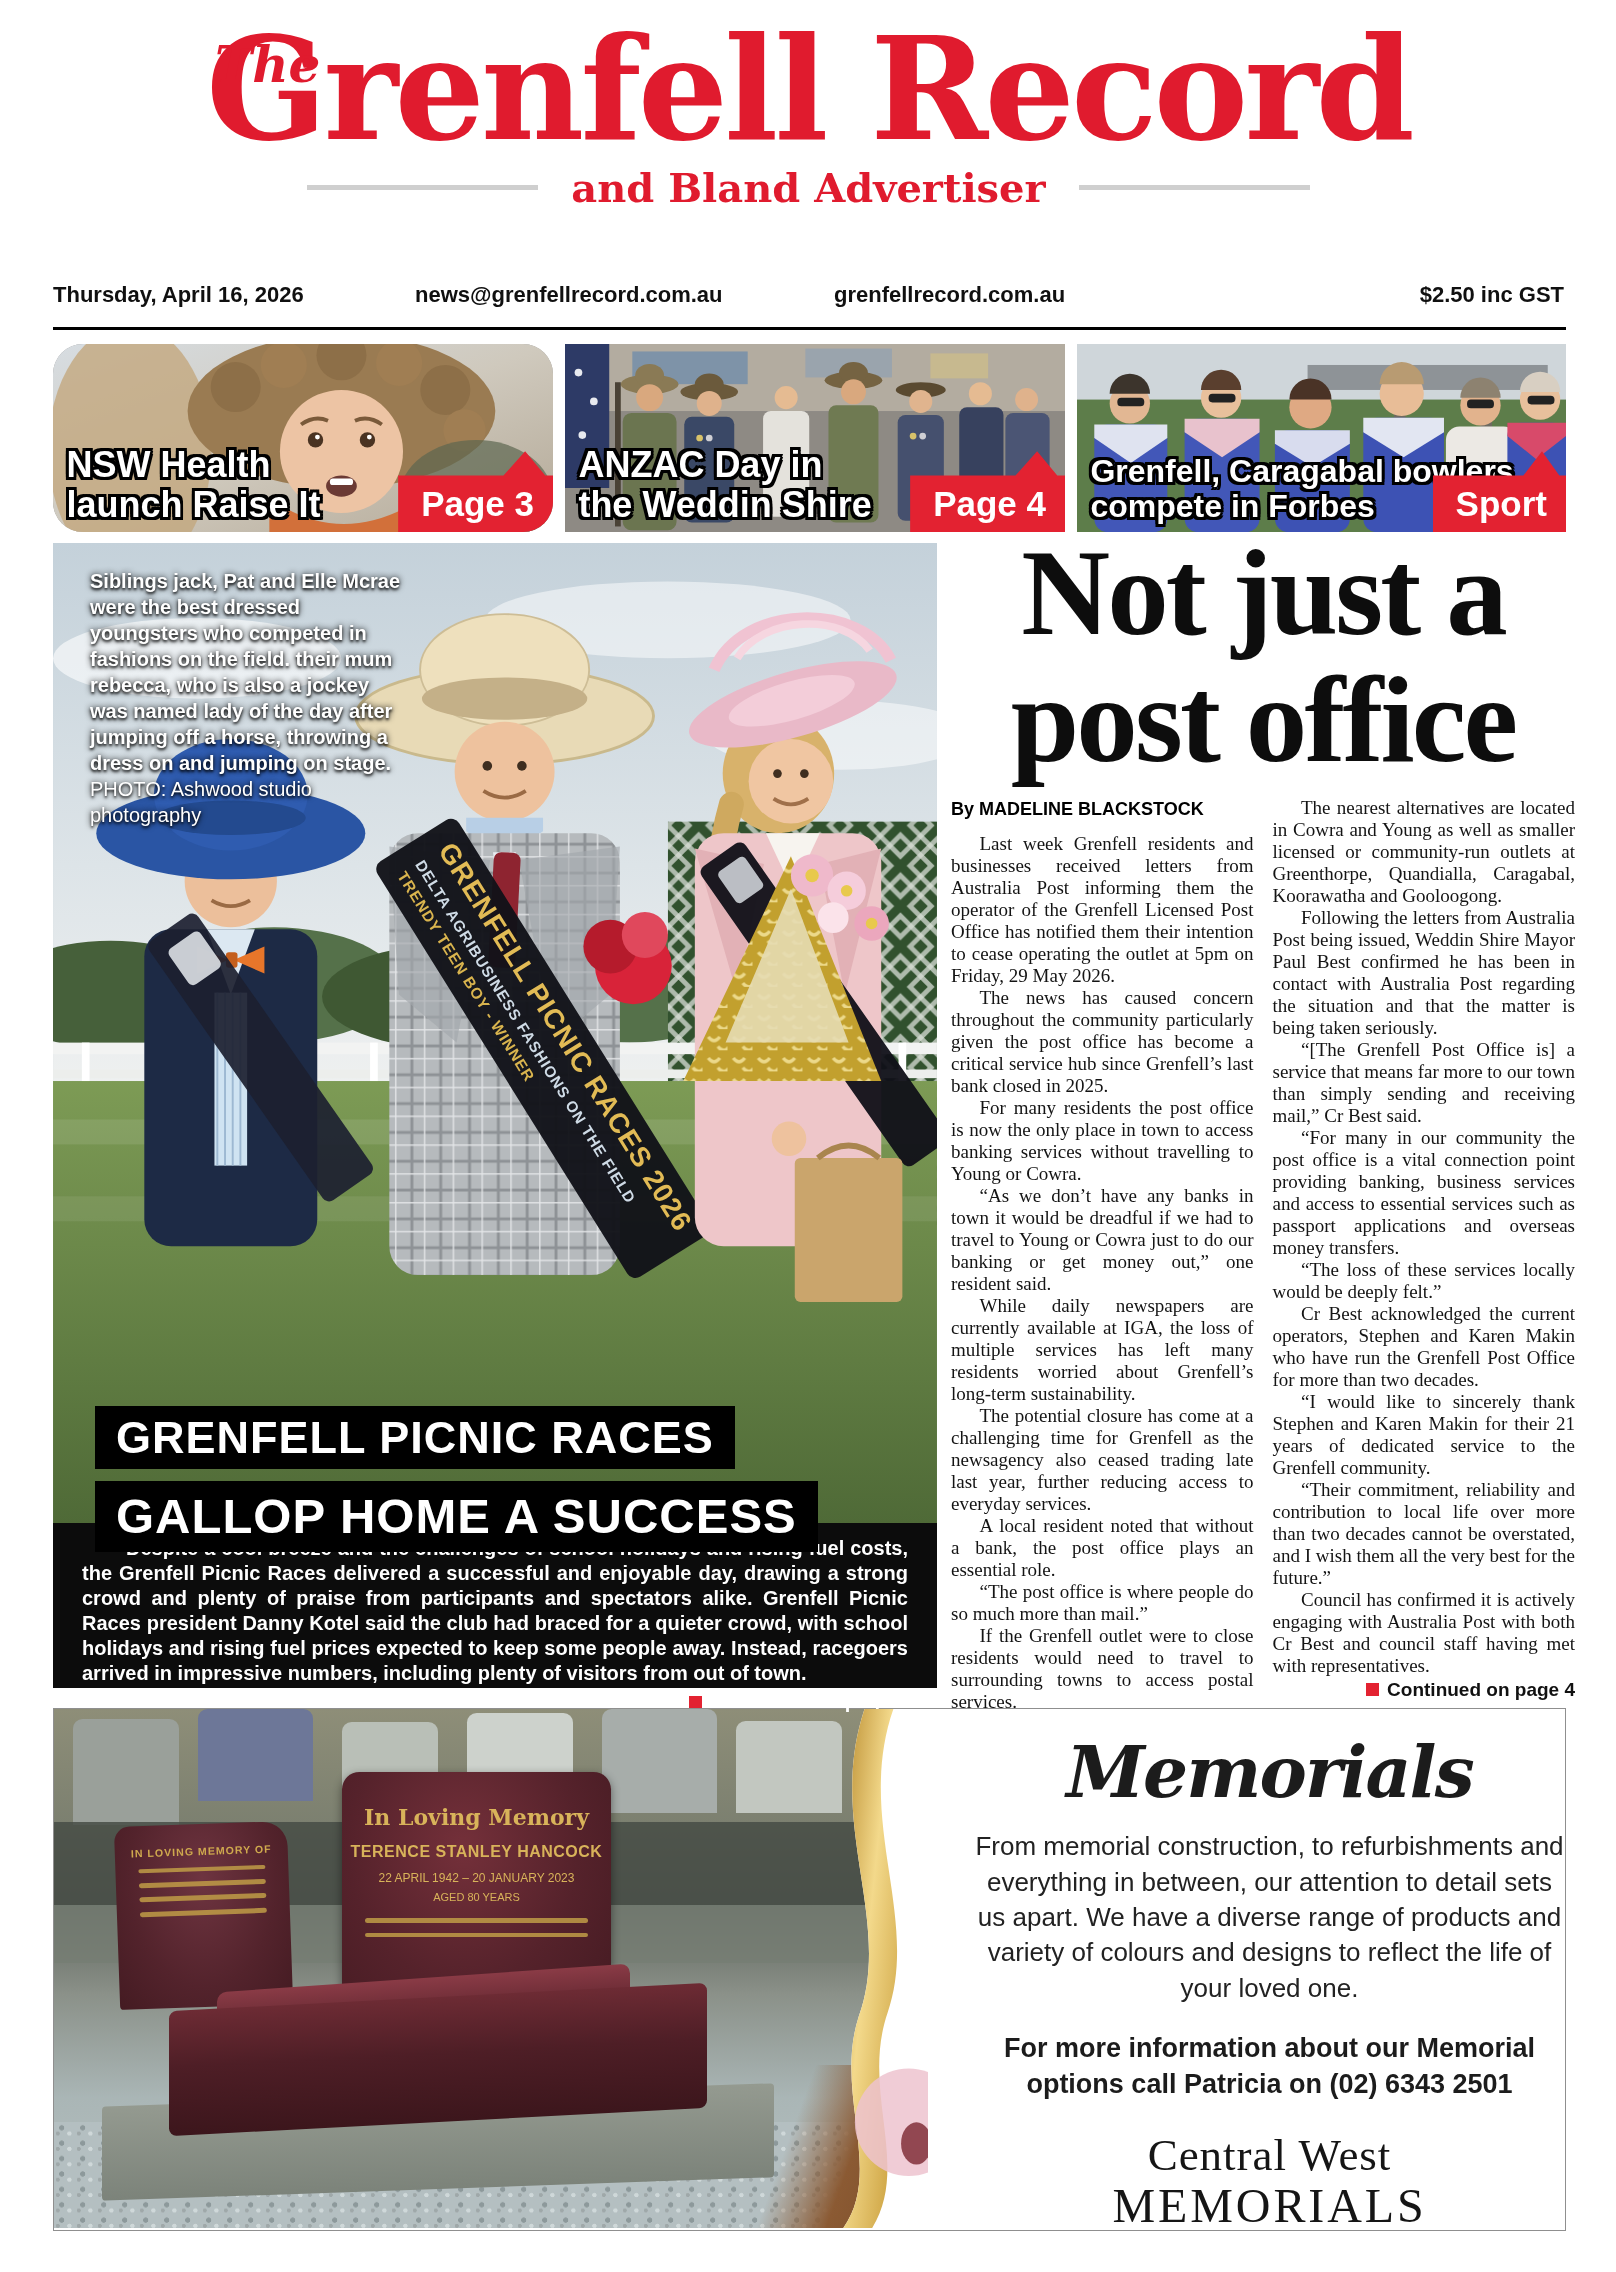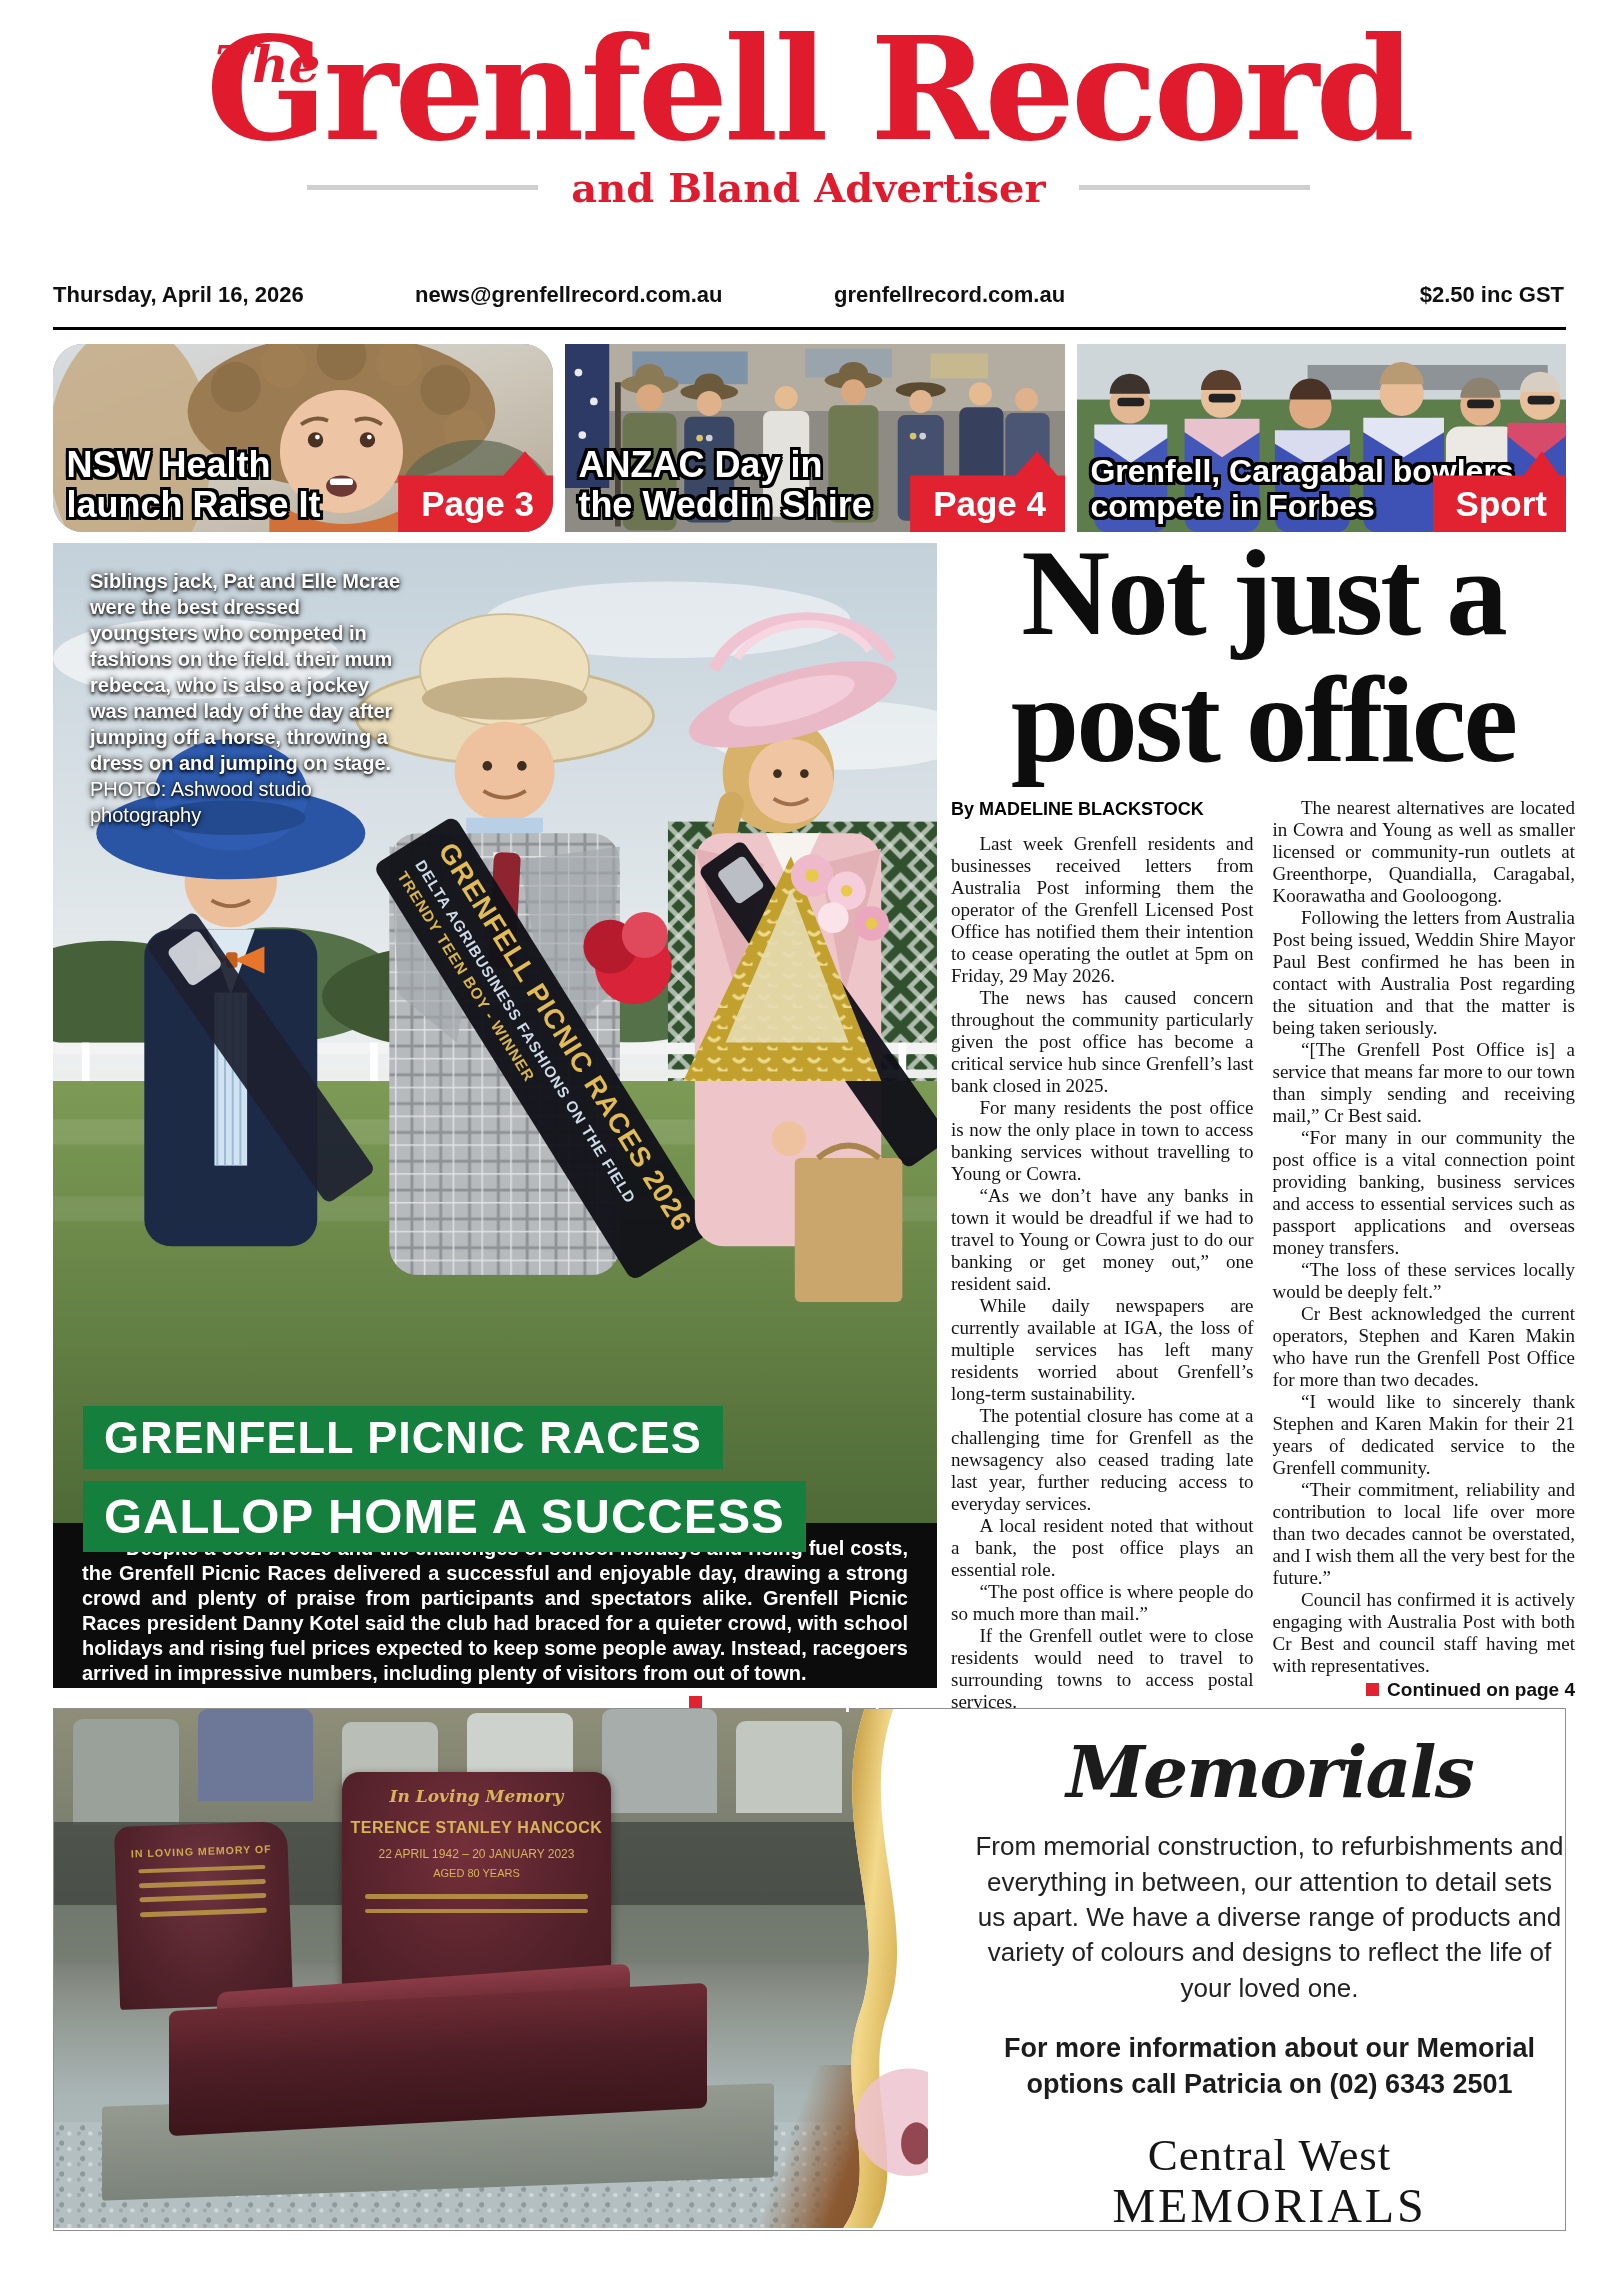--- a/index.html
+++ b/index.html
@@ -41,21 +41,21 @@
      padding:0 19px 7.7px 23px;
      clip-path:polygon(0 30%,68% 30%,82% 0,95% 30%,100% 30%,100% 100%,0 100%);}
 
   
   .lead-photo{position:absolute;left:53px;top:543px;width:884px;height:980px;z-index:2;}
   .photo-clip{position:absolute;inset:0;overflow:hidden;background:#b9c6ce;}
   .photo-caption{position:absolute;left:37px;top:25px;width:317px;z-index:3;color:#fff;
      font-weight:bold;font-size:20px;line-height:1.3;
      text-shadow:0 0 6.7px rgba(0,0,0,.95),0 1.9px 2.9px rgba(0,0,0,.85);}
   .photo-credit{font-weight:normal;}
-  .pink-bar{position:absolute;left:30px;background:#15803d;color:#fff;font-weight:bold;
+  .pink-bar{position:absolute;left:42px;background:#000000;color:#fff;font-weight:bold;
      z-index:5;white-space:nowrap;letter-spacing:1px;}
   .pink-bar-1{top:863px;font-size:45px;line-height:63px;padding:0 21px;}
   .pink-bar-2{top:938px;font-size:49px;line-height:71px;padding:0 21px;}
 
   
   .standfirst{position:absolute;left:53px;top:1523px;width:884px;height:165px;background:#0c0c0c;
      color:#fff;box-sizing:border-box;padding:13.4px 29px 7.7px 29px;z-index:1;}
   .standfirst p{margin:0;font-weight:bold;font-size:20px;line-height:25px;text-align:justify;text-indent:44px;}
   .continued{font-weight:bold;font-size:20px;text-align:right;margin-top:3.8px;}
   .red-square{display:inline-block;width:12.5px;height:12.5px;background:#e32231;margin-right:8.6px;}
@@ -76,21 +76,21 @@
       box-sizing:border-box;background:#fff;overflow:hidden;}
   .ad-photo{position:absolute;left:0;top:0;width:865px;height:519px;overflow:hidden;
       background:linear-gradient(180deg,#8e8e78 0%,#7c8070 22%,#5d635b 38%,#8b9189 55%,#aab6b6 75%,#b7c1c2 100%);}
   .old-stone{position:absolute;border-radius:9.6px 9.6px 0 0;}
   .dark-ledge{position:absolute;left:0;top:113px;width:100%;height:83px;background:#474c45;opacity:.85;}
   .light-ledge{position:absolute;left:0;top:196px;width:100%;height:58px;background:#767d73;opacity:.8;}
   .monument{position:absolute;left:288px;top:63px;width:269px;height:250px;z-index:3;
       background:radial-gradient(ellipse at 45% 30%,#74303a 0%,#55222b 55%,#431a21 100%);
       border-radius:17.3px 17.3px 5.8px 5.8px;box-shadow:0 3.8px 9.6px rgba(0,0,0,.45);
       color:#d8b35a;text-align:center;}
-  .monument .m1{font-family:"DejaVu Serif",serif;font-style:italic;font-weight:bold;font-size:17px;margin-top:14px;}
+  .monument .m1{font-family:"DejaVu Serif",serif;font-weight:bold;font-size:22px;margin-top:32px;}
   .monument .m2{font-weight:bold;font-size:16px;margin-top:13.4px;letter-spacing:0.5px;}
   .monument .m3{font-size:12px;margin-top:9.6px;}
   .monument .m4{font-size:11px;margin-top:5.8px;}
   .left-stone{position:absolute;left:63px;top:115px;width:173px;height:183px;z-index:2;
       background:radial-gradient(ellipse at 50% 30%,#6e3440 0%,#53232c 60%,#441b22 100%);
       border-radius:15.4px 25px 3.8px 3.8px;transform:rotate(-2deg);color:#cfa94e;text-align:center;}
   .left-stone .t{font-size:10.6px;font-weight:bold;margin-top:21px;letter-spacing:1px;}
   .gold-line{height:4.8px;background:#bf9c47;margin:9.6px 23px 0 23px;opacity:.85;border-radius:2.9px;}
   .slab{position:absolute;left:115px;top:288px;width:538px;height:125px;z-index:3;transform:skewY(-3deg);
       background:linear-gradient(180deg,#6d2b34 0%,#4e1e26 45%,#3c161c 100%);border-radius:7.7px;}

